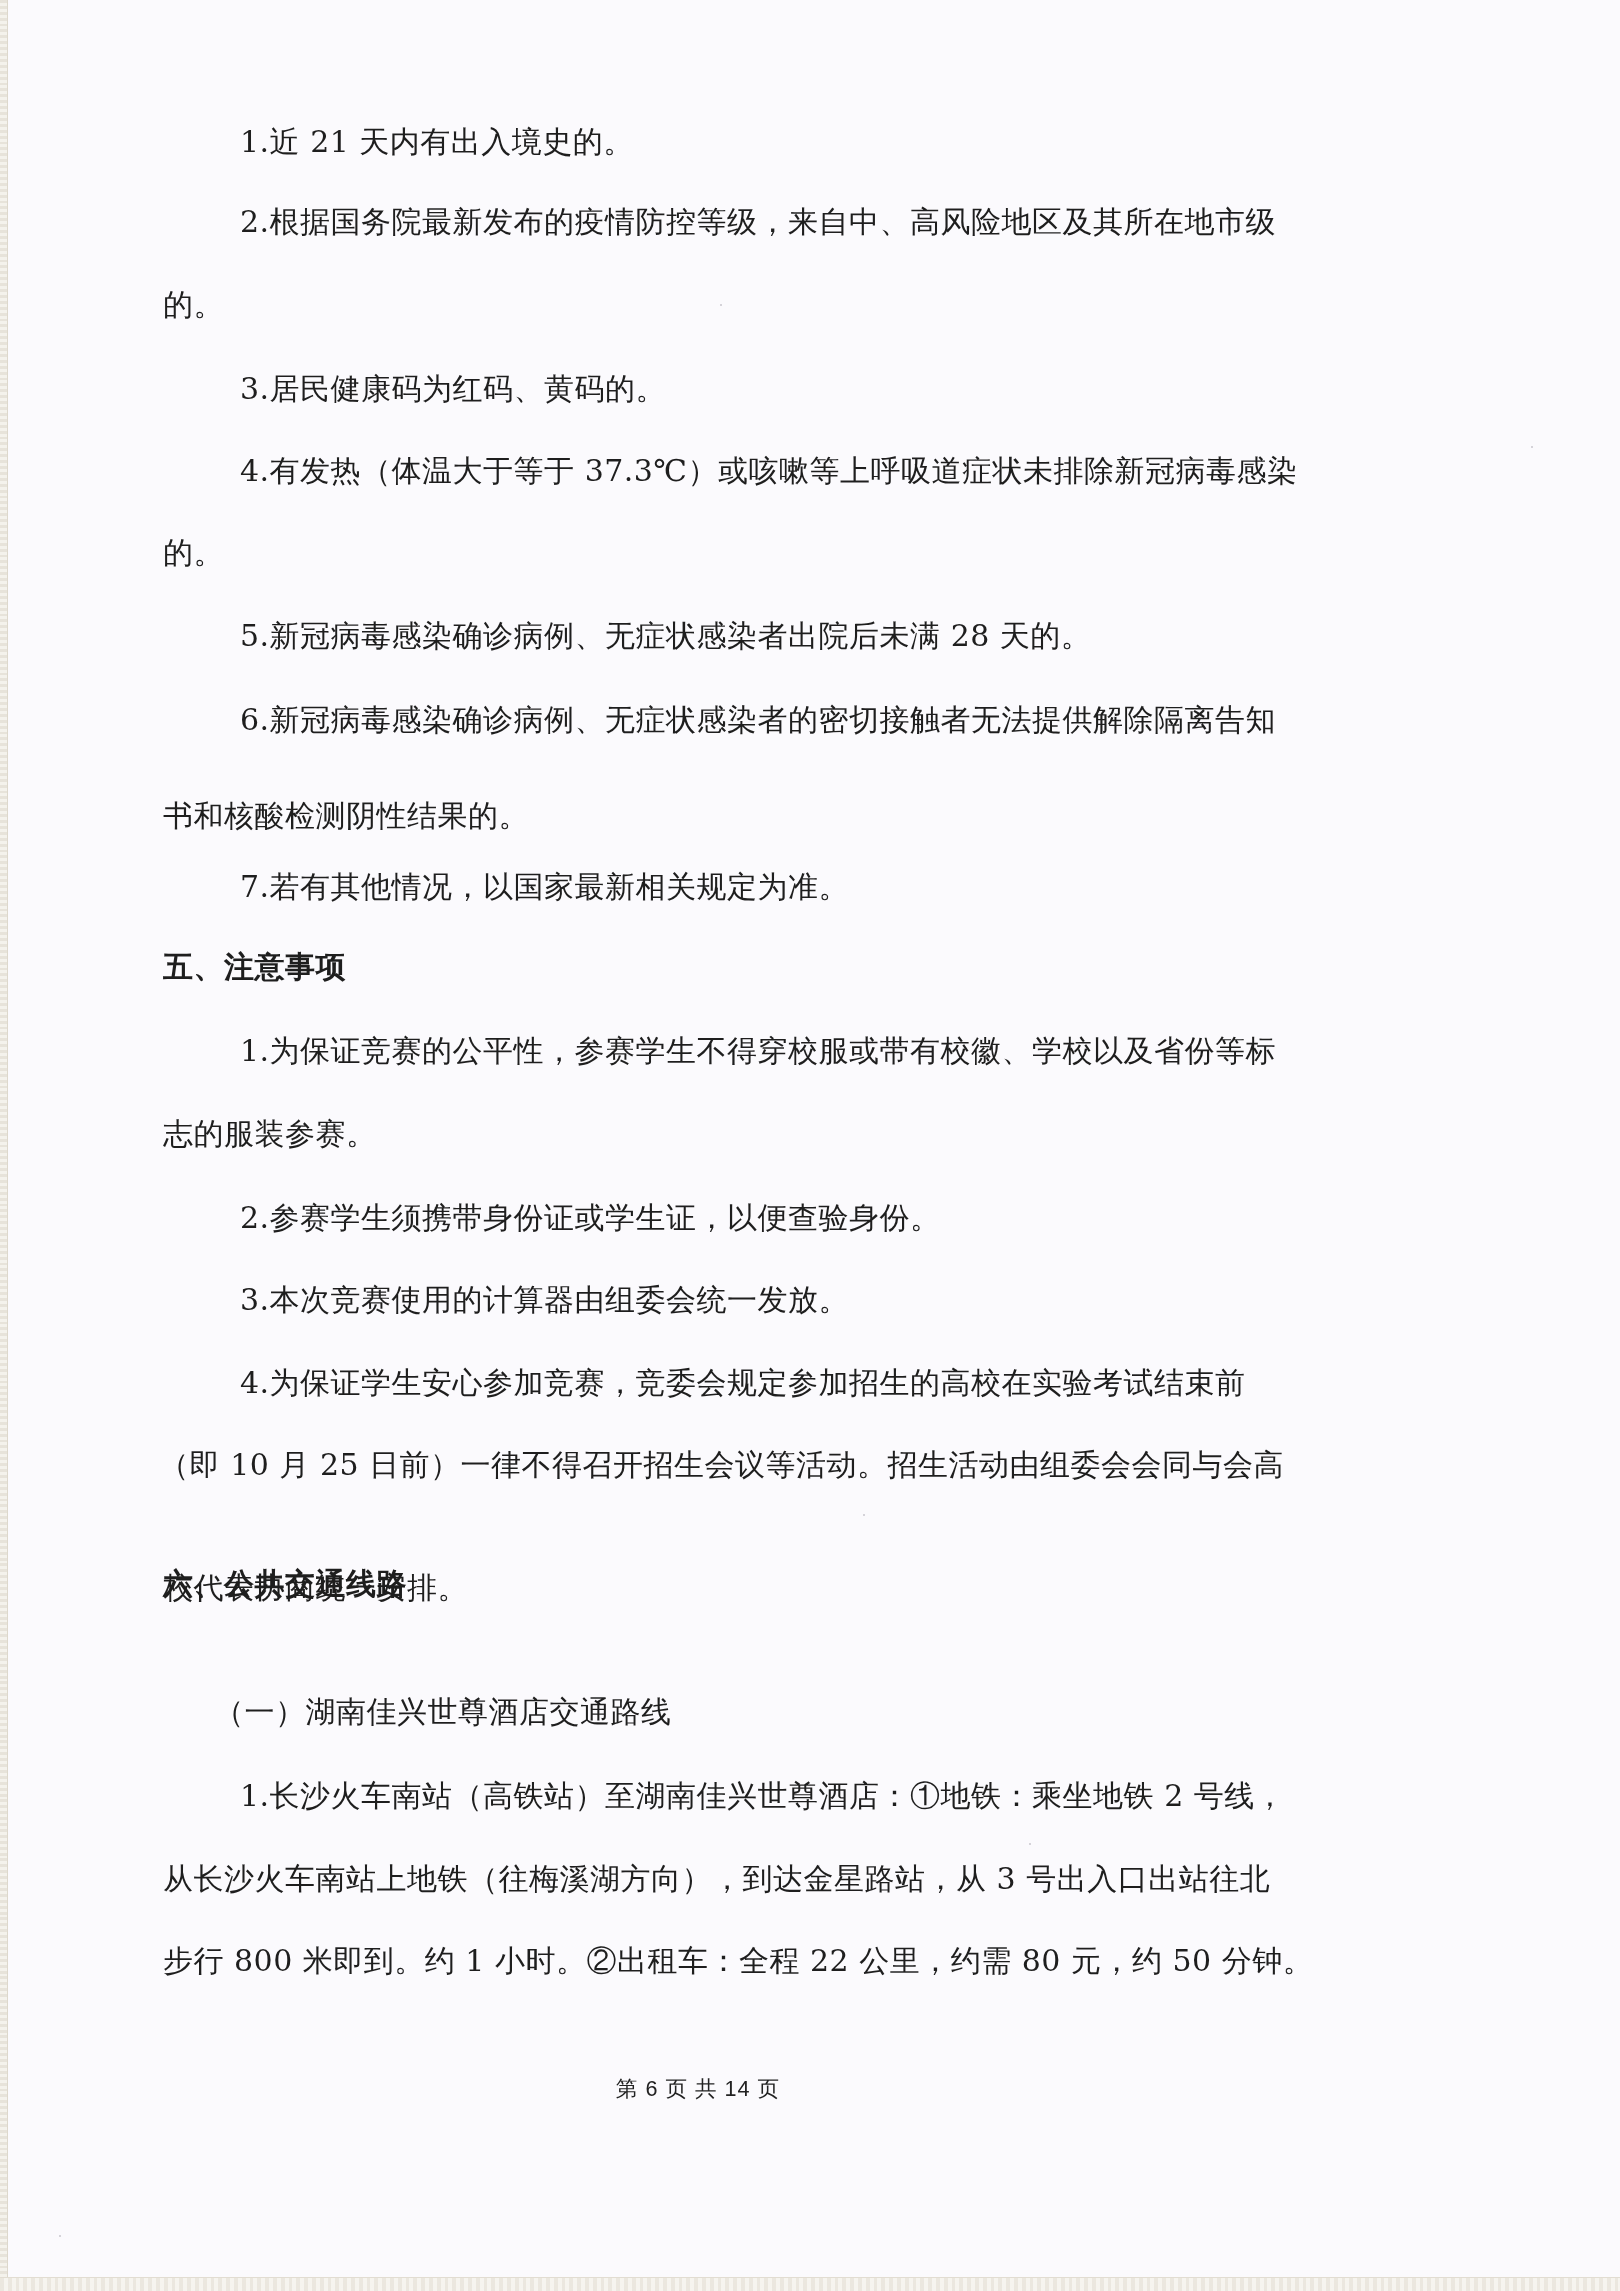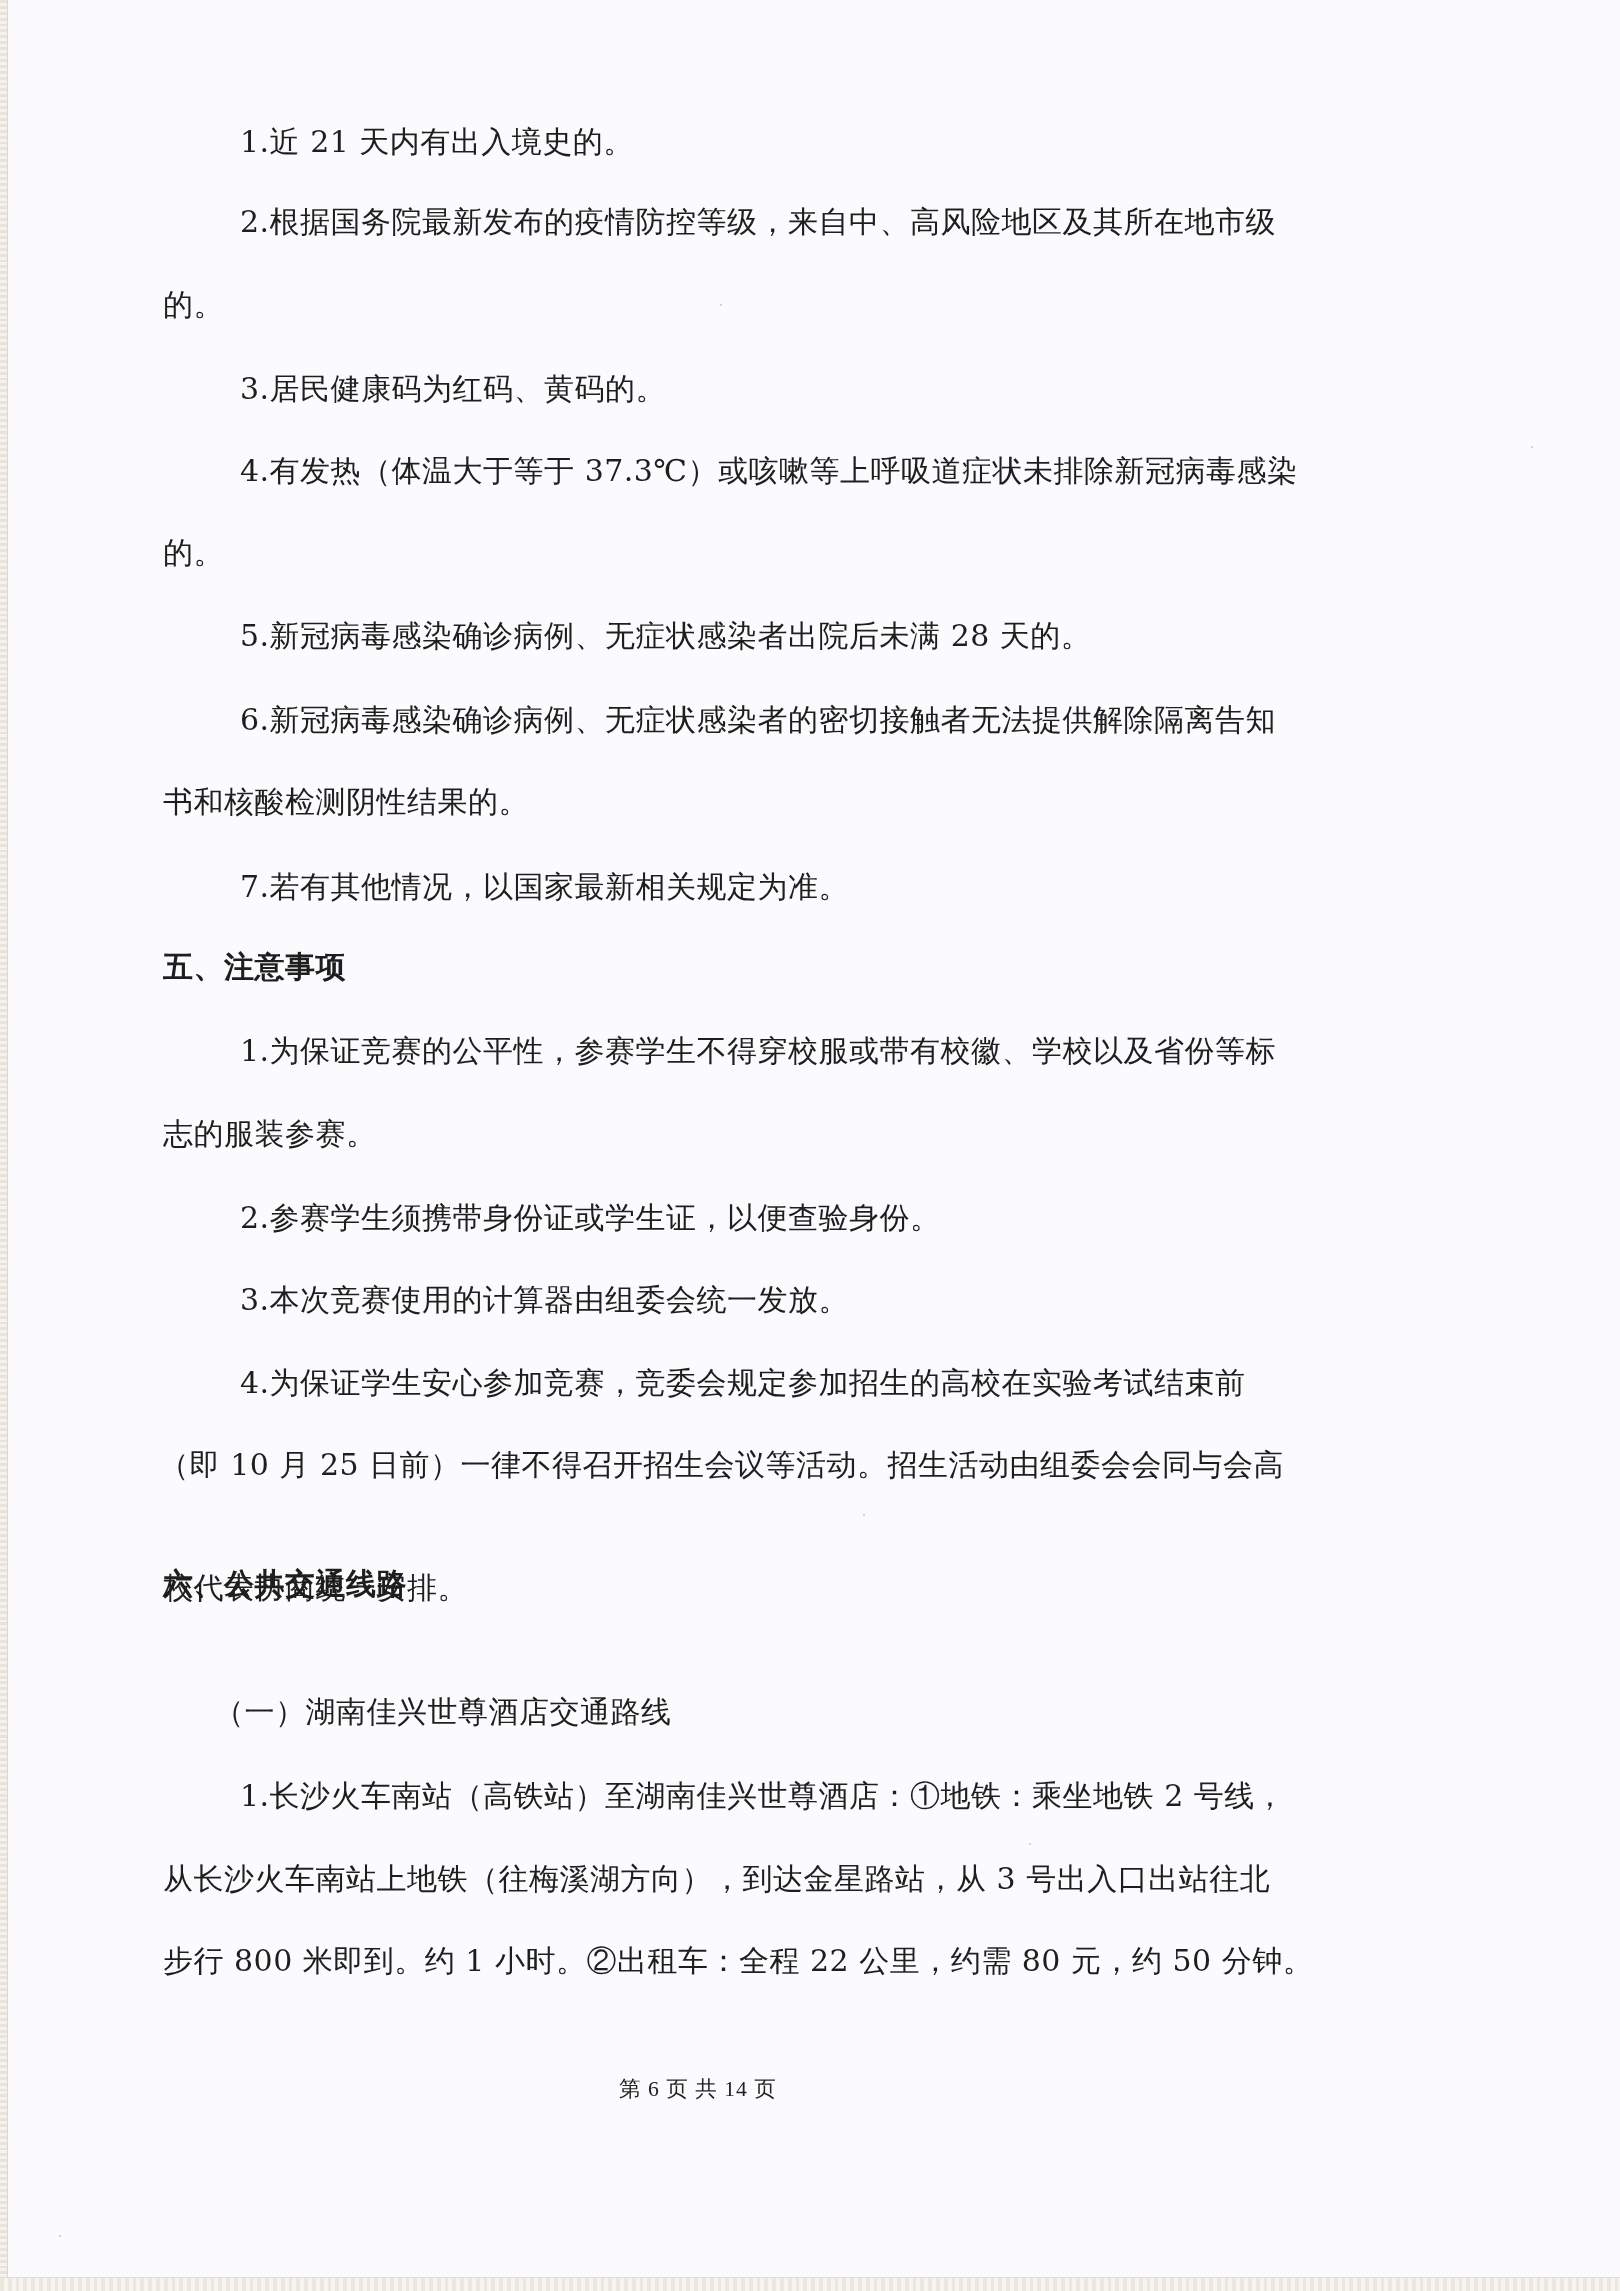--- a/index.html
+++ b/index.html
@@ -54,21 +54,21 @@
     }
     .indent { left: 77px; }
     .indent-half { left: 51px; text-align: right; }
     .heading { font-family: "DejaVu Sans", "Liberation Sans", sans-serif; font-weight: bold; }
     .footer {
       position: absolute;
       left: 0;
       width: 1396px;
       top: 2074px;
       text-align: center;
-      font-family: Liberation Serif, serif;
+      font-family: Liberation Sans, sans-serif;
       font-size: 21.6px;
       color: #222;
       letter-spacing: 1px;
     }
     .speck {
       position: absolute;
       width: 2px; height: 2px;
       background: #c9c6cc;
       border-radius: 1px;
     }
@@ -87,21 +87,21 @@
     <div class="line" style="top:173px;">的。</div>
 
     <div class="line indent" style="top:257px;">3.居民健康码为红码、黄码的。</div>
 
     <div class="line indent" style="top:339px;">4.有发热（体温大于等于 37.3℃）或咳嗽等上呼吸道症状未排除新冠病毒感染</div>
     <div class="line" style="top:421px;">的。</div>
 
     <div class="line indent" style="top:504px;">5.新冠病毒感染确诊病例、无症状感染者出院后未满 28 天的。</div>
 
     <div class="line indent" style="top:588px;">6.新冠病毒感染确诊病例、无症状感染者的密切接触者无法提供解除隔离告知</div>
-    <div class="line" style="top:670px;">书和核酸检测阴性结果的。</div>
+    <div class="line" style="top:684px;">书和核酸检测阴性结果的。</div>
 
     <div class="line indent" style="top:755px;">7.若有其他情况，以国家最新相关规定为准。</div>
 
     <div class="line heading" style="top:835px;">五、注意事项</div>
 
     <div class="line indent" style="top:919px;">1.为保证竞赛的公平性，参赛学生不得穿校服或带有校徽、学校以及省份等标</div>
     <div class="line" style="top:1002px;">志的服装参赛。</div>
 
     <div class="line indent" style="top:1086px;">2.参赛学生须携带身份证或学生证，以便查验身份。</div>
 

